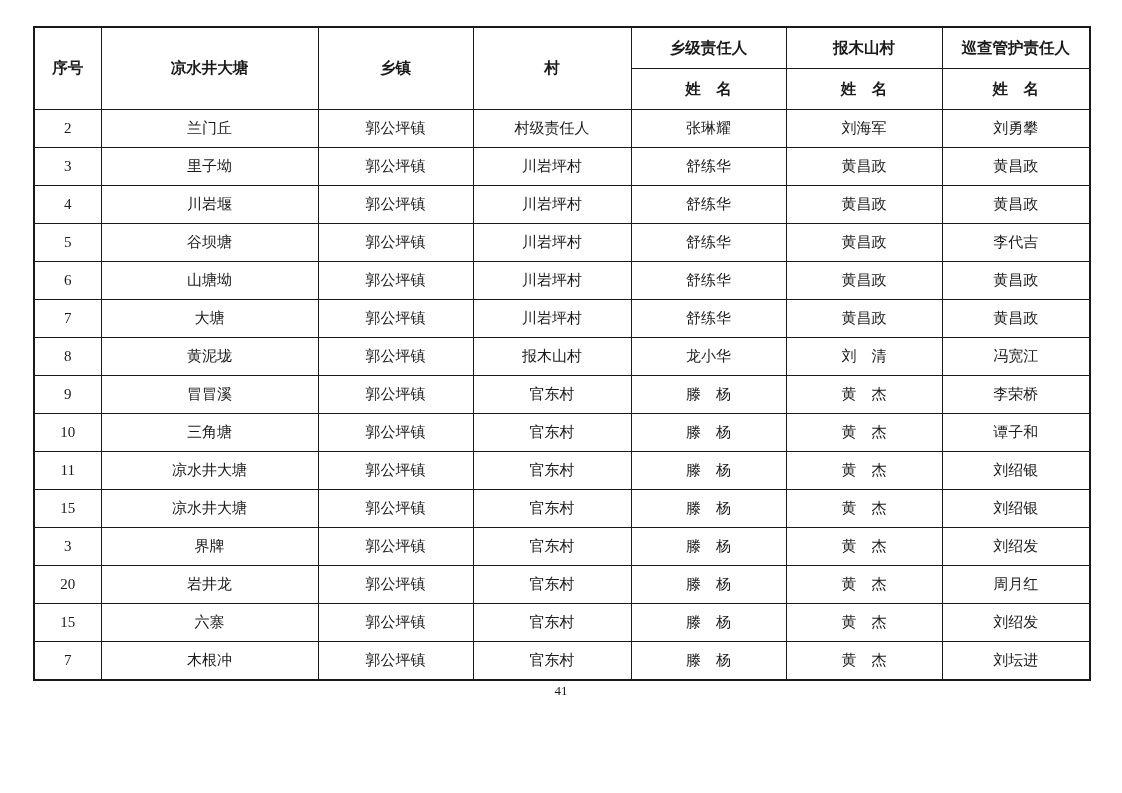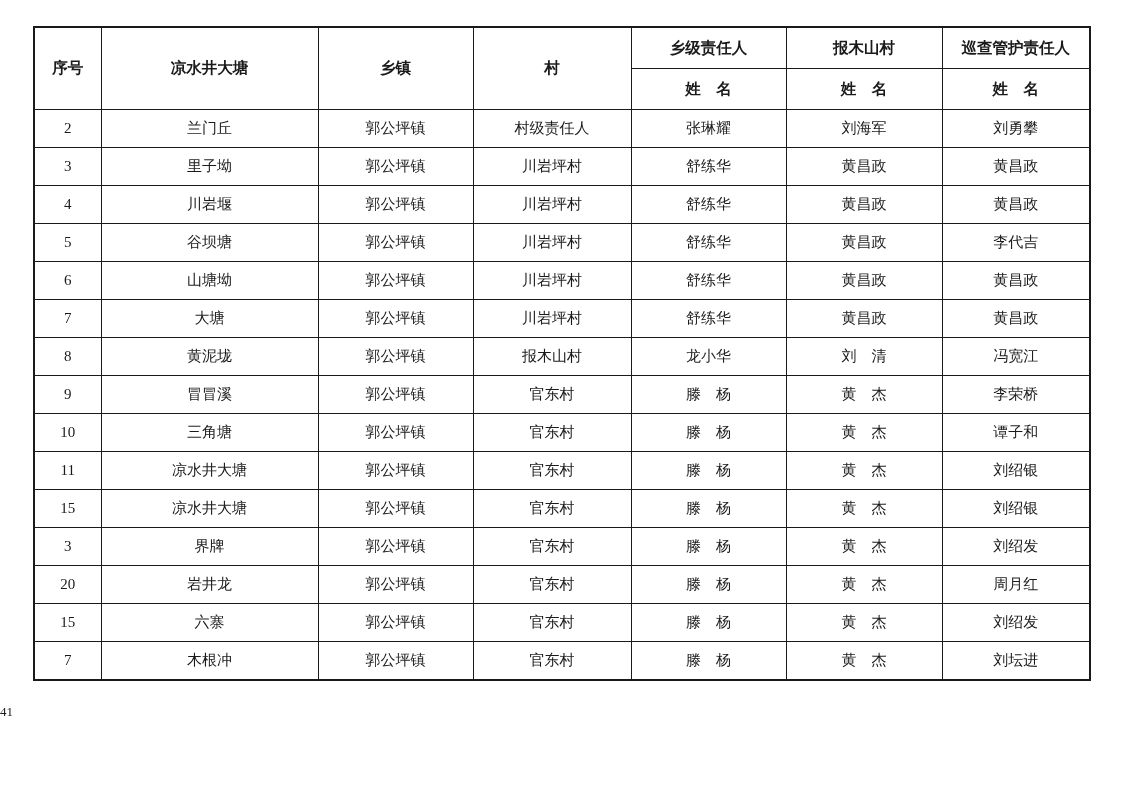--- a/index.html
+++ b/index.html
@@ -37,22 +37,23 @@
     height: 40px;
   }
   .doc-table tbody td {
     font-weight: normal;
     font-size: 15px;
     height: 37px;
   }
   .page-number {
     position: absolute;
     left: 0;
-    top: 704px;
+    top: 683px;
     width: 100%;
+    text-align: center;
     font-size: 13px;
     color: #1a1a1a;
   }
 </style>
 </head>
 <body>
 
 <table class="doc-table">
   <colgroup>
     <col style="width:67px">

